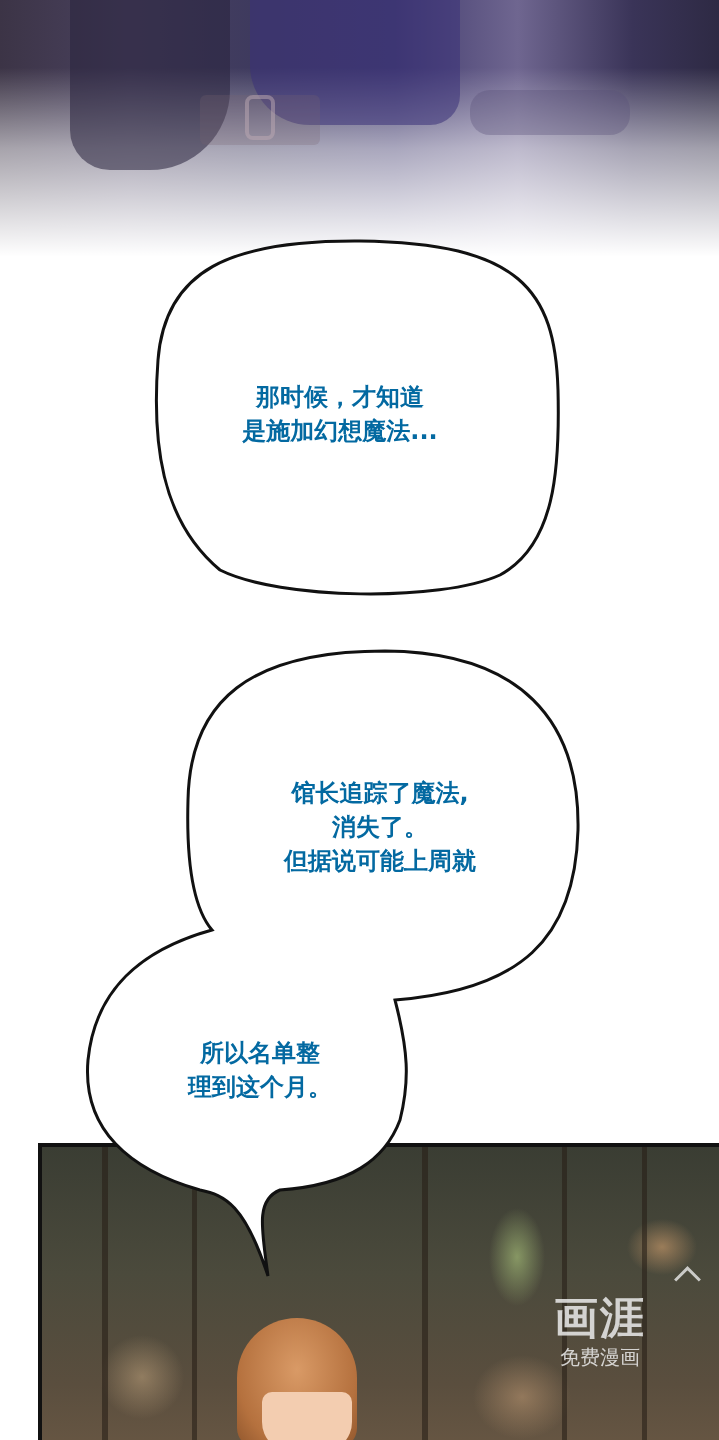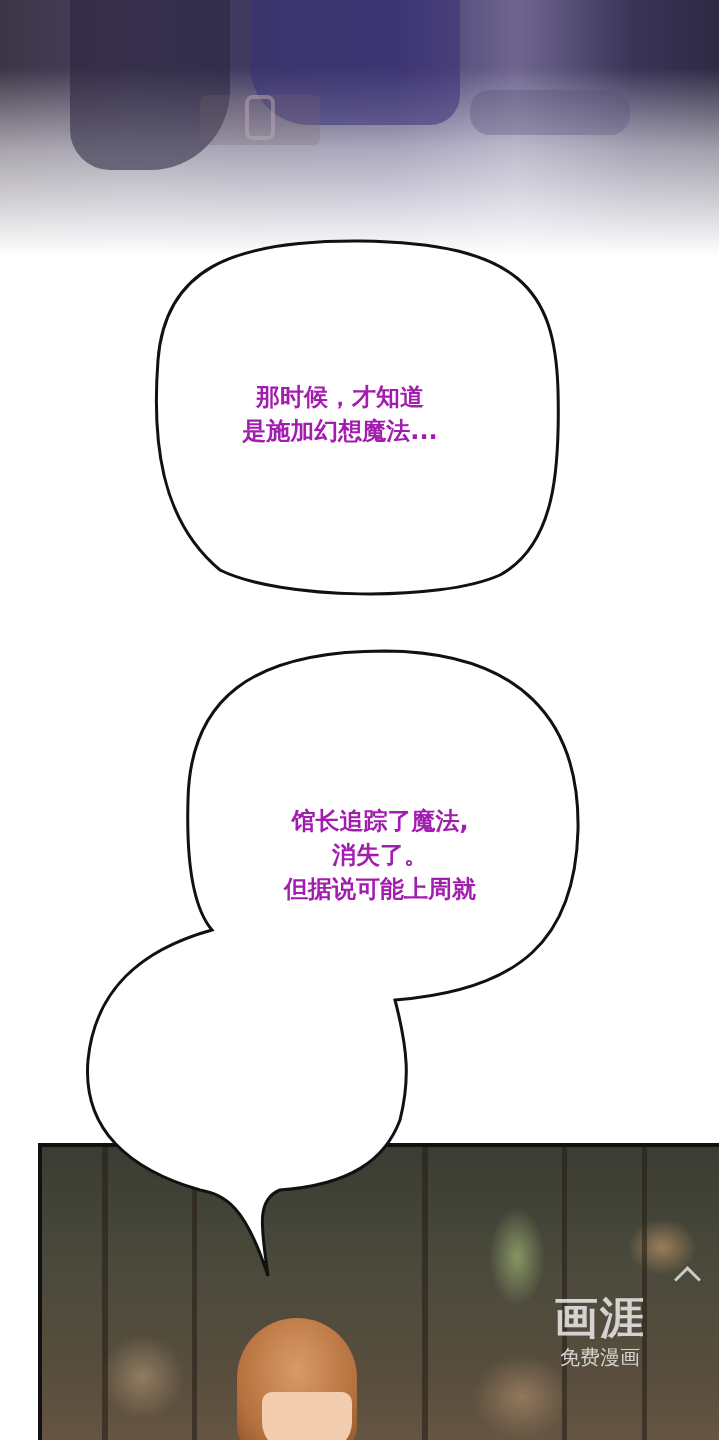--- a/index.html
+++ b/index.html
@@ -15,25 +15,25 @@
       linear-gradient(90deg, #3c3446 0%, #4a4260 18%, #3e3a5e 35%, #423c6e 55%, #6f6690 72%, #3a3458 88%, #2e2a44 100%);
   }
   .top-shape { position: absolute; }
   .coat-left { left: 70px; top: 0; width: 160px; height: 170px; background: rgba(40,34,60,0.55); border-radius: 0 0 80px 40px; }
   .sleeve { left: 250px; top: 0; width: 210px; height: 125px; background: rgba(58,50,120,0.55); border-radius: 0 0 30px 60px; }
   .belt { left: 200px; top: 95px; width: 120px; height: 50px; background: rgba(120,100,110,0.25); border-radius: 6px; }
   .buckle { left: 245px; top: 95px; width: 30px; height: 45px; border: 4px solid rgba(190,170,180,0.5); border-radius: 8px; box-sizing: border-box; }
   .cuff { left: 470px; top: 90px; width: 160px; height: 45px; background: rgba(90,80,120,0.35); border-radius: 20px; }
   .bubble-svg { position: absolute; left: 0; top: 0; }
   .text {
-    position: absolute; color: #a21caf; font-weight: bold; font-size: 24px; line-height: 34px;
+    position: absolute; color: #0369a1; font-weight: bold; font-size: 24px; line-height: 34px;
     text-align: center; white-space: nowrap;
   }
   .t1 { left: 200px; top: 380px; width: 280px; }
-  .t2 { left: 240px; top: 776px; width: 280px; margin-top: 28px; }
+  .t2 { left: 240px; top: 776px; width: 280px; }
   .t3 { left: 150px; top: 1036px; width: 220px; }
   .bottom-panel {
     position: absolute; left: 38px; top: 1143px; width: 700px; height: 320px;
     border-top: 4px solid #111; border-left: 4px solid #111; box-sizing: border-box;
     background:
       radial-gradient(ellipse 40px 70px at 475px 110px, rgba(150,170,110,0.8), rgba(0,0,0,0) 70%),
       radial-gradient(ellipse 50px 40px at 620px 100px, rgba(210,160,110,0.6), rgba(0,0,0,0) 70%),
       radial-gradient(ellipse 60px 60px at 100px 230px, rgba(200,170,130,0.5), rgba(0,0,0,0) 70%),
       radial-gradient(ellipse 70px 60px at 480px 250px, rgba(200,160,120,0.5), rgba(0,0,0,0) 70%),
       linear-gradient(180deg, #3a3d33 0%, #4b4a3c 40%, #5a4e3e 75%, #6a5844 100%);
@@ -92,19 +92,21 @@
   <div>是施加幻想魔法...</div>
 </div>
 
 <div class="text t2">
   <div>馆长追踪了魔法,</div>
   <div>消失了。</div>
   <div>但据说可能上周就</div>
 </div>
 
 <div class="text t3">
+  <div>所以名单整</div>
+  <div>理到这个月。</div>
 </div>
 
 <div class="watermark">
   <div class="wm-logo">画涯</div>
   <div class="wm-sub">免费漫画</div>
 </div>
 <div class="wm-chevron"></div>
 
 </body></html>

